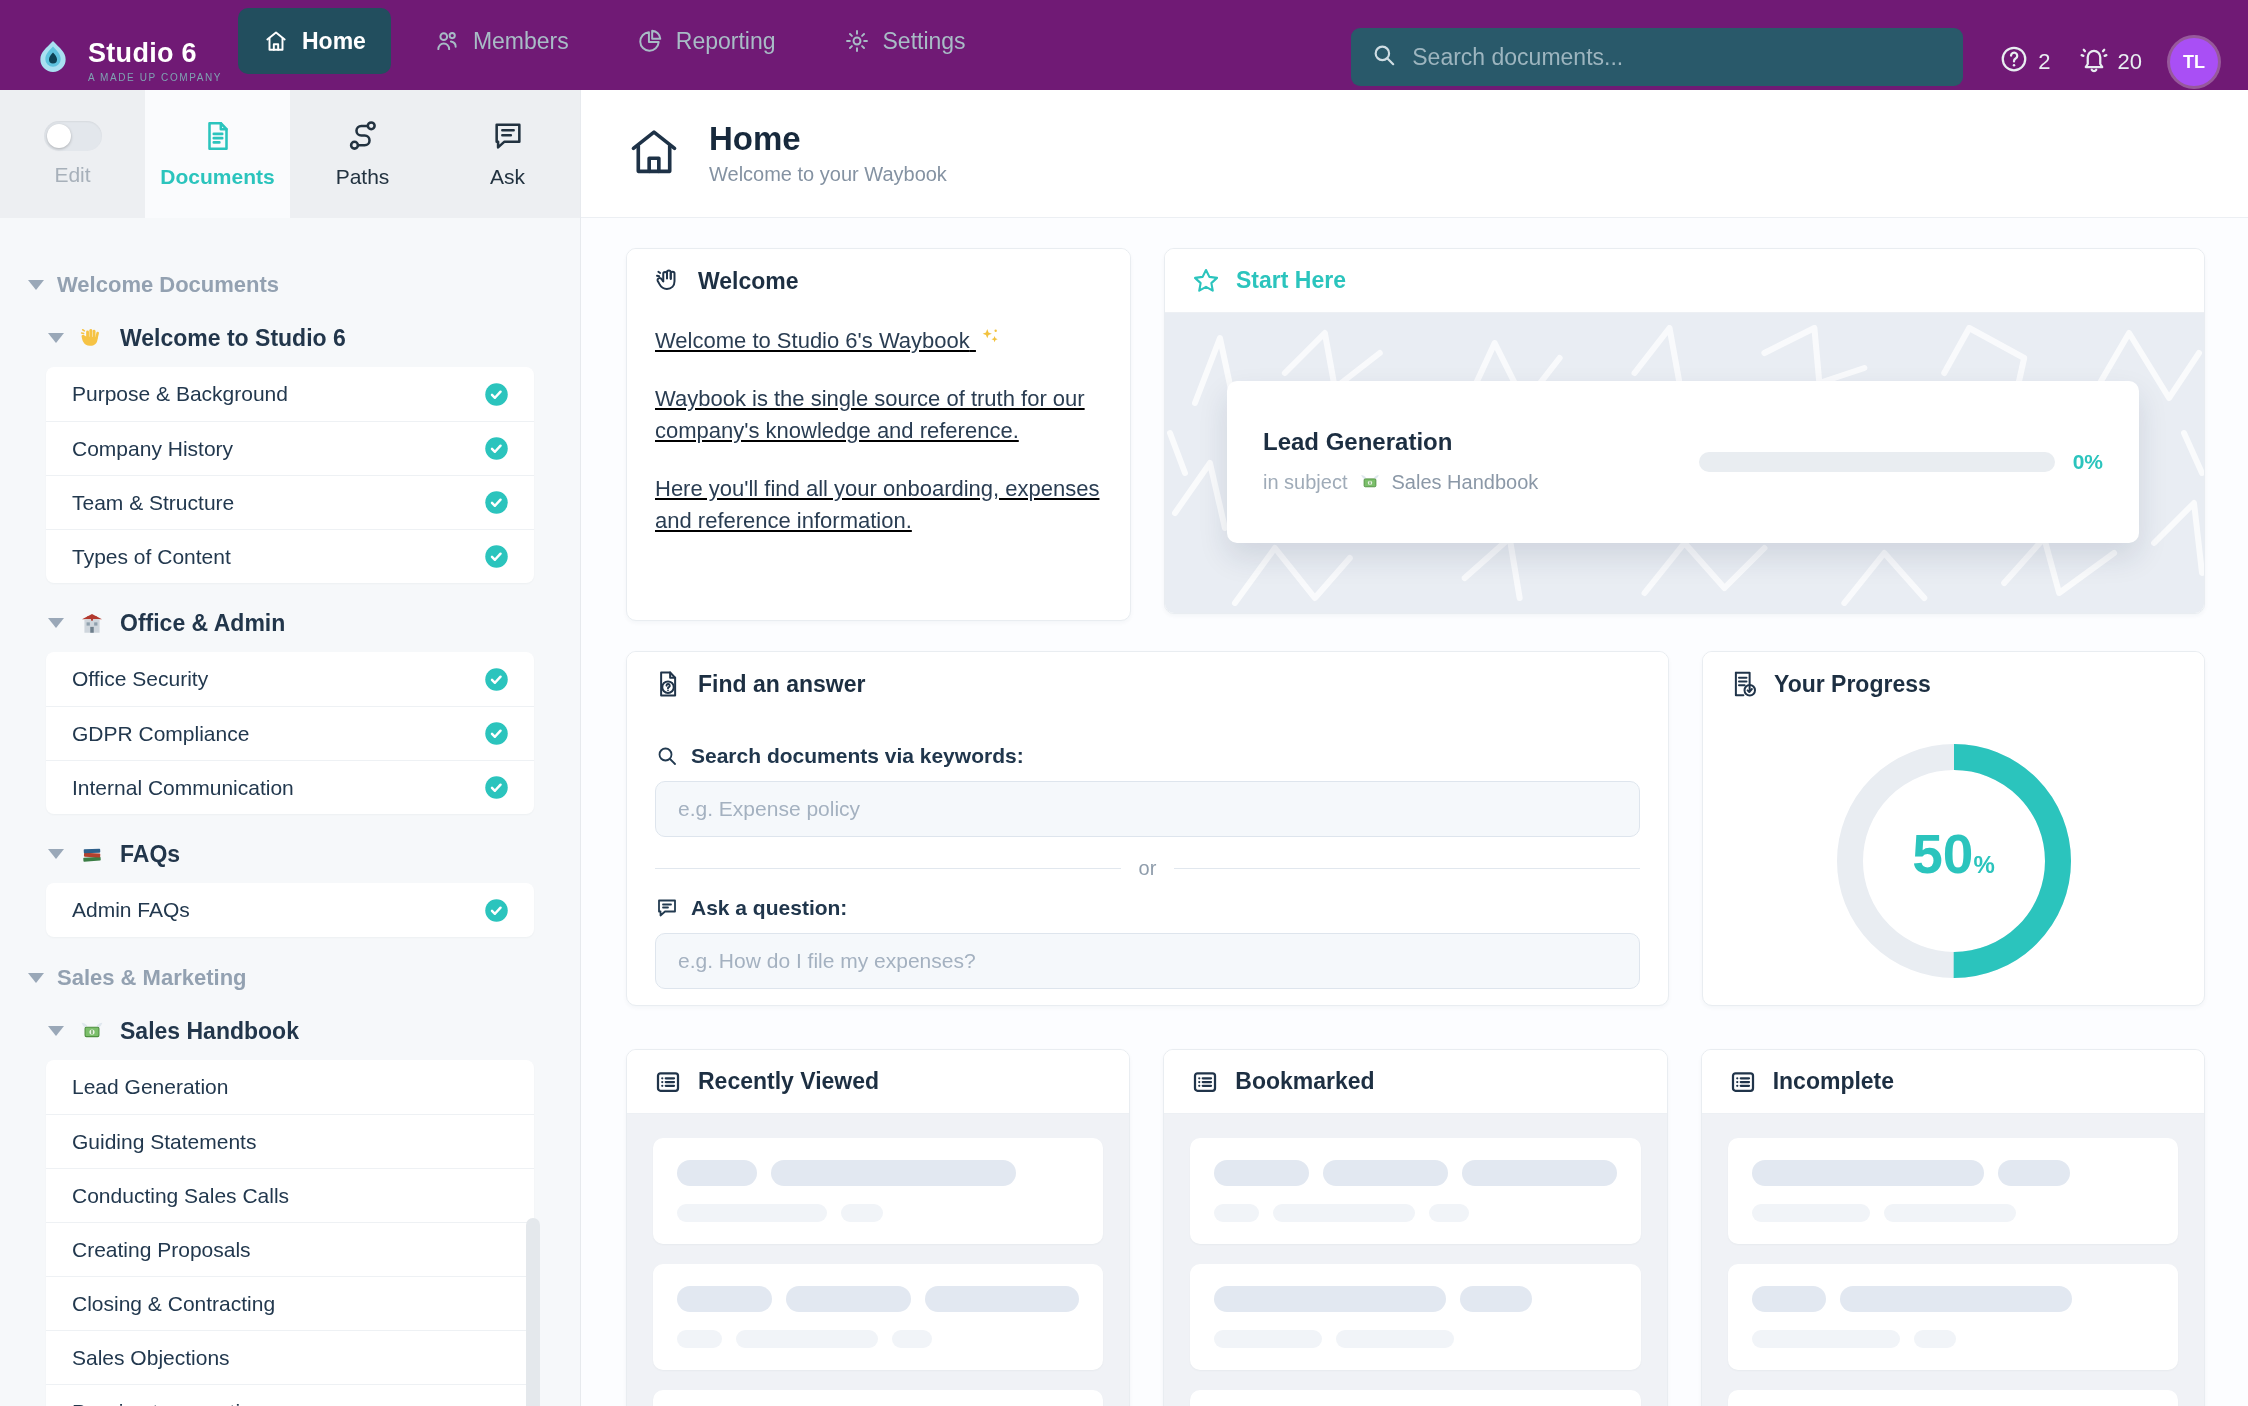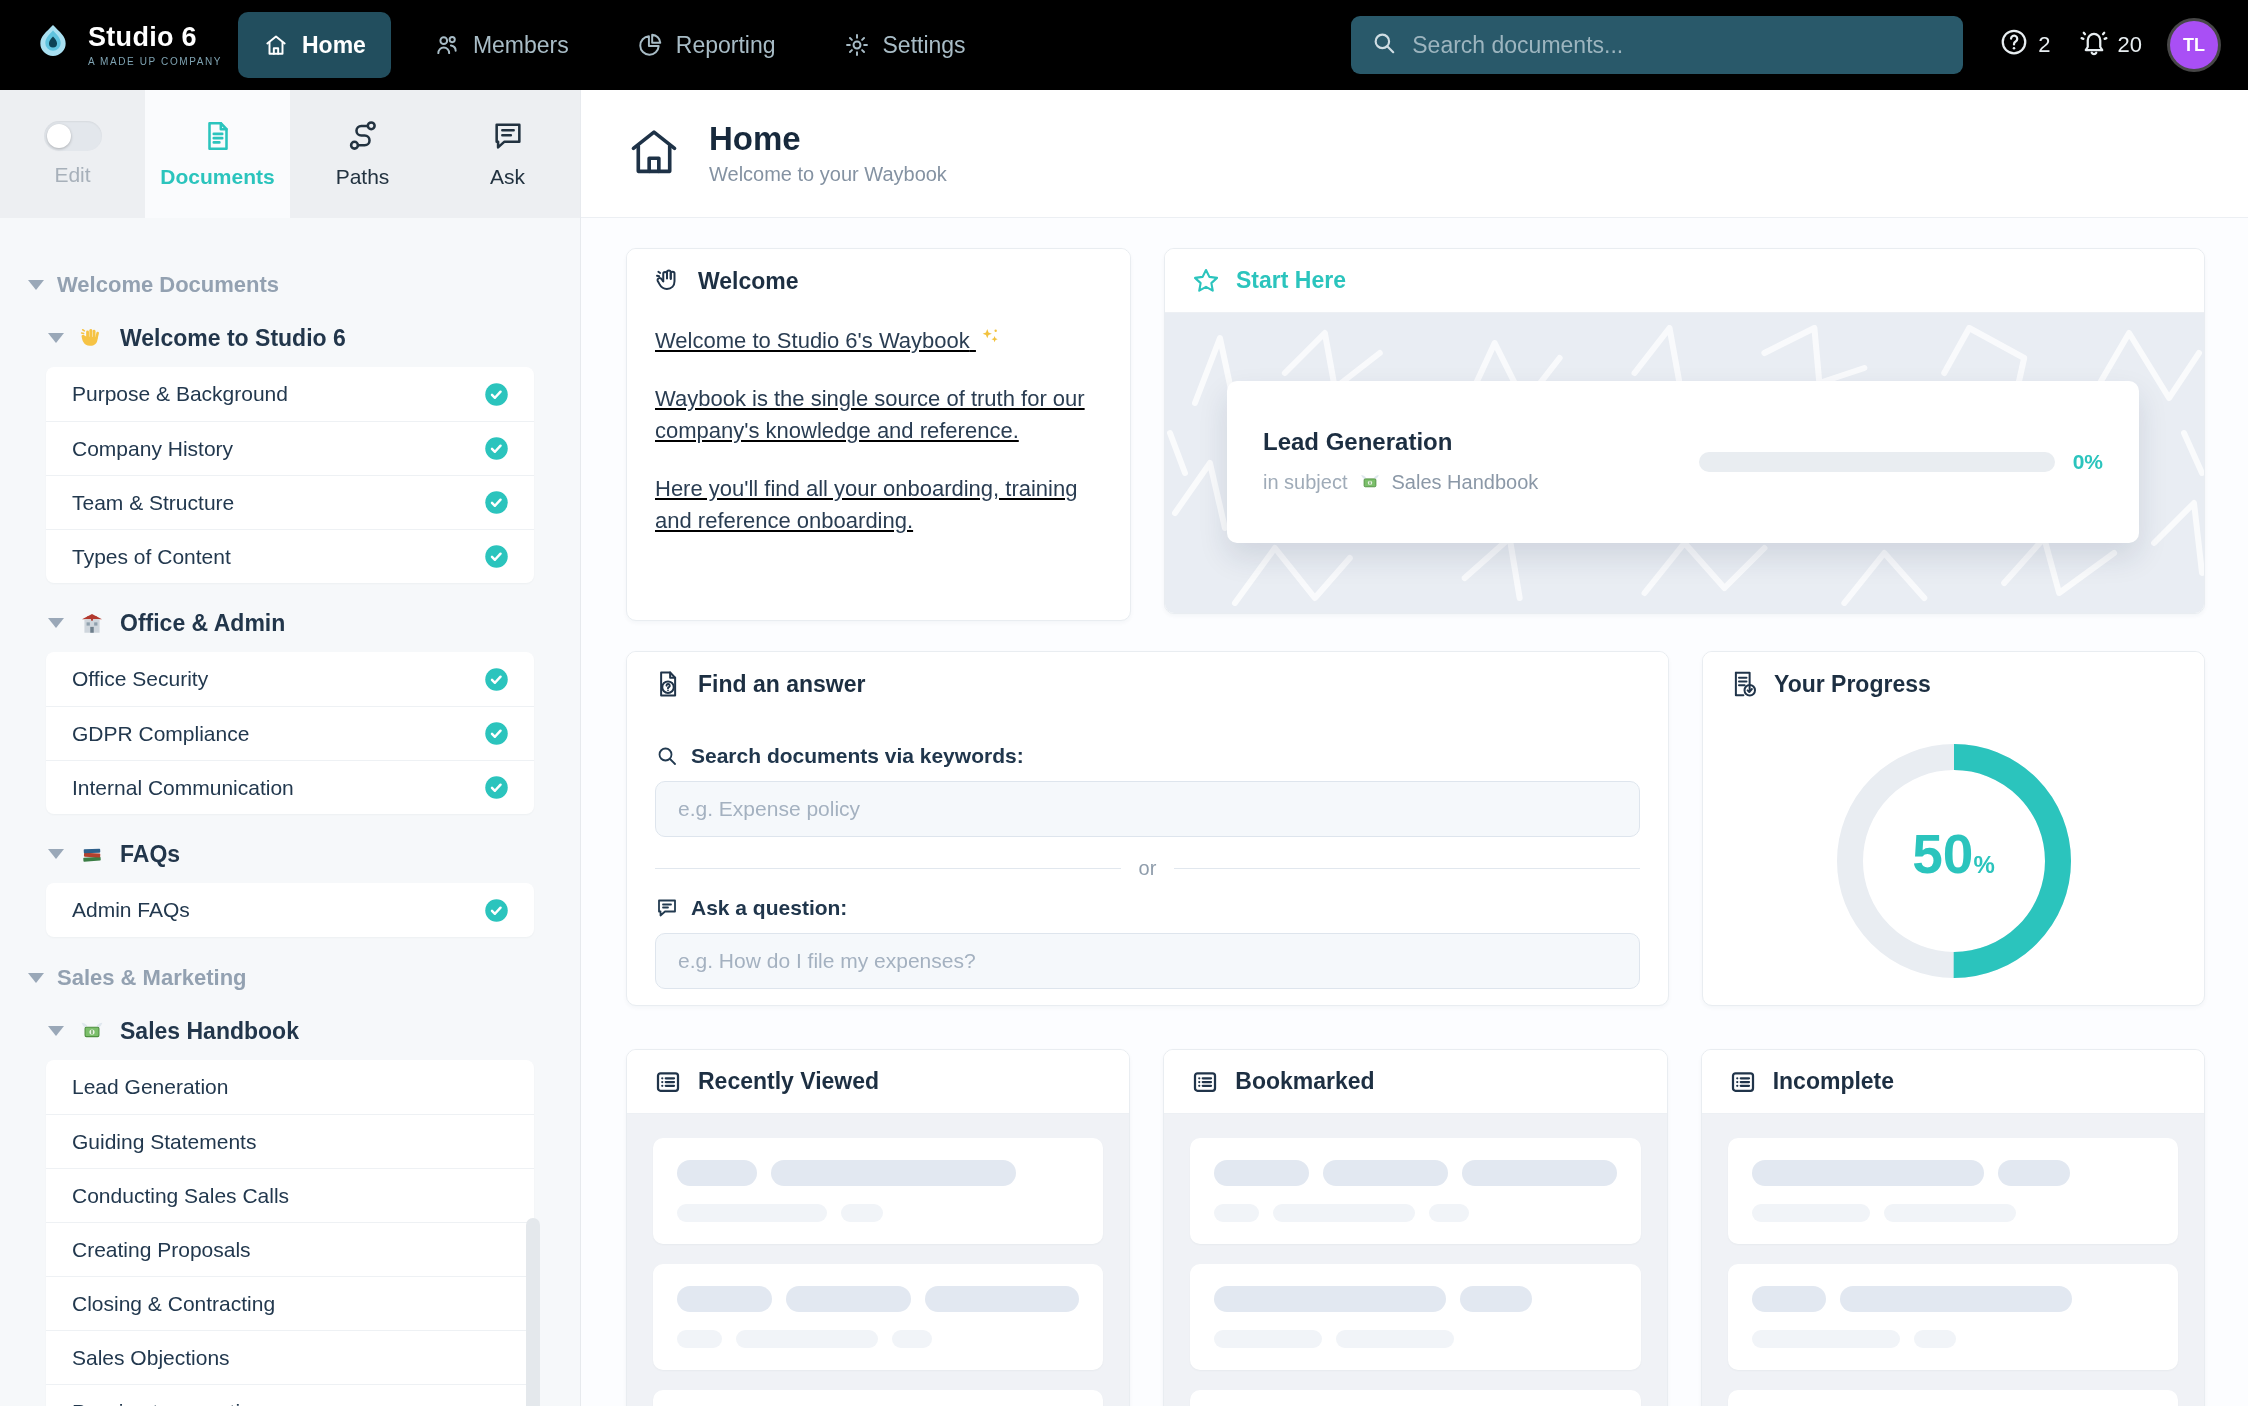--- a/index.html
+++ b/index.html
@@ -1,22 +1,22 @@
 <!DOCTYPE html>
 <html><head>
 <meta charset="utf-8">
 <style>
   * { margin:0; padding:0; box-sizing:border-box; }
   html,body { width:2248px; height:1406px; overflow:hidden;
     font-family:"Liberation Sans","DejaVu Sans",sans-serif; background:#fff; }
   .app { position:relative; width:2248px; height:1406px; }
 
   
-  .topnav { position:absolute; top:0; left:0; right:0; height:90px; background:#000000;
-    display:flex; align-items:center; padding:12px 30px; z-index:10; }
+  .topnav { position:absolute; top:0; left:0; right:0; height:90px; background:#701a75;
+    display:flex; align-items:flex-end; padding:4px 30px; z-index:10; }
   .brand { display:flex; align-items:center; gap:12px; cursor:pointer; min-width:206px; }
   .brand-name { color:#fff; font-size:27px; font-weight:bold; letter-spacing:.3px; line-height:1; }
   .brand-tag { color:#7fa3b2; font-size:10px; letter-spacing:1.6px; margin-top:5px; }
   .navitems { display:flex; align-items:center; height:90px; gap:18px; margin-left:2px; }
   .nav-item { display:flex; align-items:center; gap:13px; padding:0 25px; height:66px;
     color:#a8bcc6; font-size:23px; cursor:pointer; border-radius:10px; }
   .nav-item .ic { display:flex; }
   .nav-item.active { background:#224e5e; color:#ffffff; font-weight:bold; }
   .searchbar { margin-left:auto; width:612px; height:58px; background:#29596a; border-radius:9px;
     display:flex; align-items:center; gap:15px; padding:0 20px; color:#9db5bf; }
@@ -476,21 +476,21 @@
           </div>
           <div class="welcome-body" id="welcome-body">
               <p><span>Welcome to Studio 6's Waybook</span> <span class="emoji">
                   <svg width="22" height="22" viewBox="0 0 24 24">
                     <path d="M9 3.4 10.4 7 14 8.4 10.4 9.8 9 13.4 7.6 9.8 4 8.4 7.6 7z" fill="#f2c23e"></path>
                     <path d="M17 11l1 2.4 2.4 1-2.4 1-1 2.4-1-2.4-2.4-1 2.4-1z" fill="#f2c23e"></path>
                     <circle cx="18.2" cy="5.2" r="1.3" fill="#f2c23e"></circle>
                   </svg>
                 </span></p>
               <p><span>Waybook is the single source of truth for our company's knowledge and reference.</span></p>
-              <p><span>Here you'll find all your onboarding, training and reference onboarding.</span></p>
+              <p><span>Here you'll find all your onboarding, expenses and reference information.</span></p>
             </div>
         </div>
 
         <div class="card start-card">
           <div class="card-header bordered">
             <span class="hdr-ic">
               <svg width="30" height="30" viewBox="0 0 24 24" fill="none" stroke="#2bc4bd" stroke-width="1.7" stroke-linejoin="round">
                 <path d="M12 3.2l2.7 5.5 6.1.8-4.5 4.2 1.1 6-5.4-3-5.4 3 1.1-6L3.2 9.5l6.1-.8z"></path>
               </svg>
             </span>

